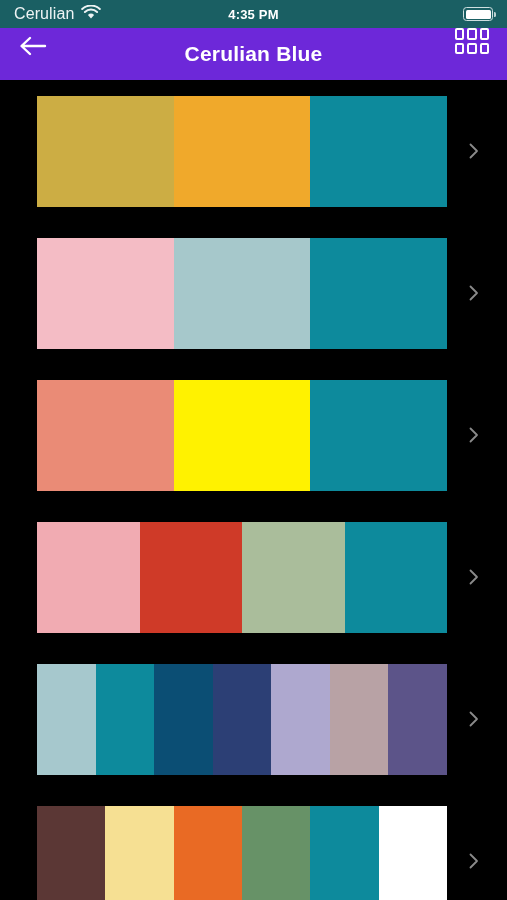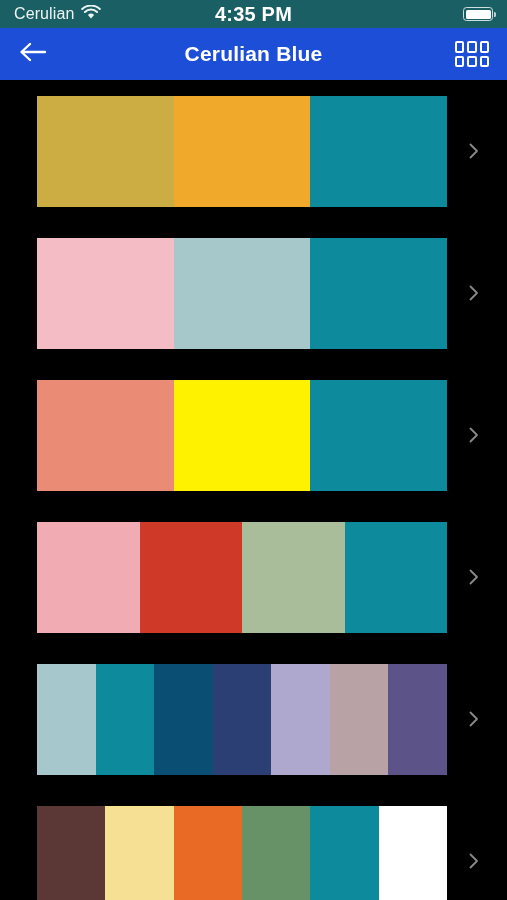--- a/index.html
+++ b/index.html
@@ -16,38 +16,38 @@
     height:28px; background:#1a5f63;
     display:flex; align-items:center; justify-content:space-between;
     padding:0 14px; position:relative;
   }
   .status-left { display:flex; align-items:center; gap:7px; }
   .carrier-label { color:#eef4f4; font-size:16px; letter-spacing:.1px; }
   .wifi-icon { display:block; }
   .status-time {
     position:absolute; left:0; right:0; top:0; height:28px;
     display:flex; align-items:center; justify-content:center;
-    color:#ffffff; font-size:20px; font-weight:bold; letter-spacing:.2px;
+    color:#ffffff; font-size:13px; font-weight:bold; letter-spacing:.2px;
     pointer-events:none;
   }
   .status-right { display:flex; align-items:center; z-index:2; }
   .battery {
     width:30px; height:14px; border:1.6px solid #cfe0e0;
     border-radius:3.5px; padding:1.5px; position:relative;
   }
   .battery-fill { width:100%; height:100%; background:#ffffff; border-radius:1.5px; }
   .battery-cap {
     position:absolute; right:-4px; top:4px; width:2.5px; height:5px;
     background:#bcd2d2; border-radius:0 1.5px 1.5px 0;
   }
 
   
   .nav-bar {
-    height:52px; background:#1d4ed8;
-    display:flex; align-items:center; position:relative; padding:0 18px;
+    height:52px; background:#6d28d9;
+    display:flex; align-items:flex-start; position:relative; padding:0 18px;
   }
   .back-button {
     width:40px; height:40px; display:flex; align-items:center;
     justify-content:flex-start; cursor:pointer; z-index:2;
   }
   .nav-title {
     position:absolute; left:0; right:0; top:0; height:52px;
     display:flex; align-items:center; justify-content:center;
     color:#ffffff; font-size:21px; font-weight:bold; letter-spacing:.2px;
     pointer-events:none;

